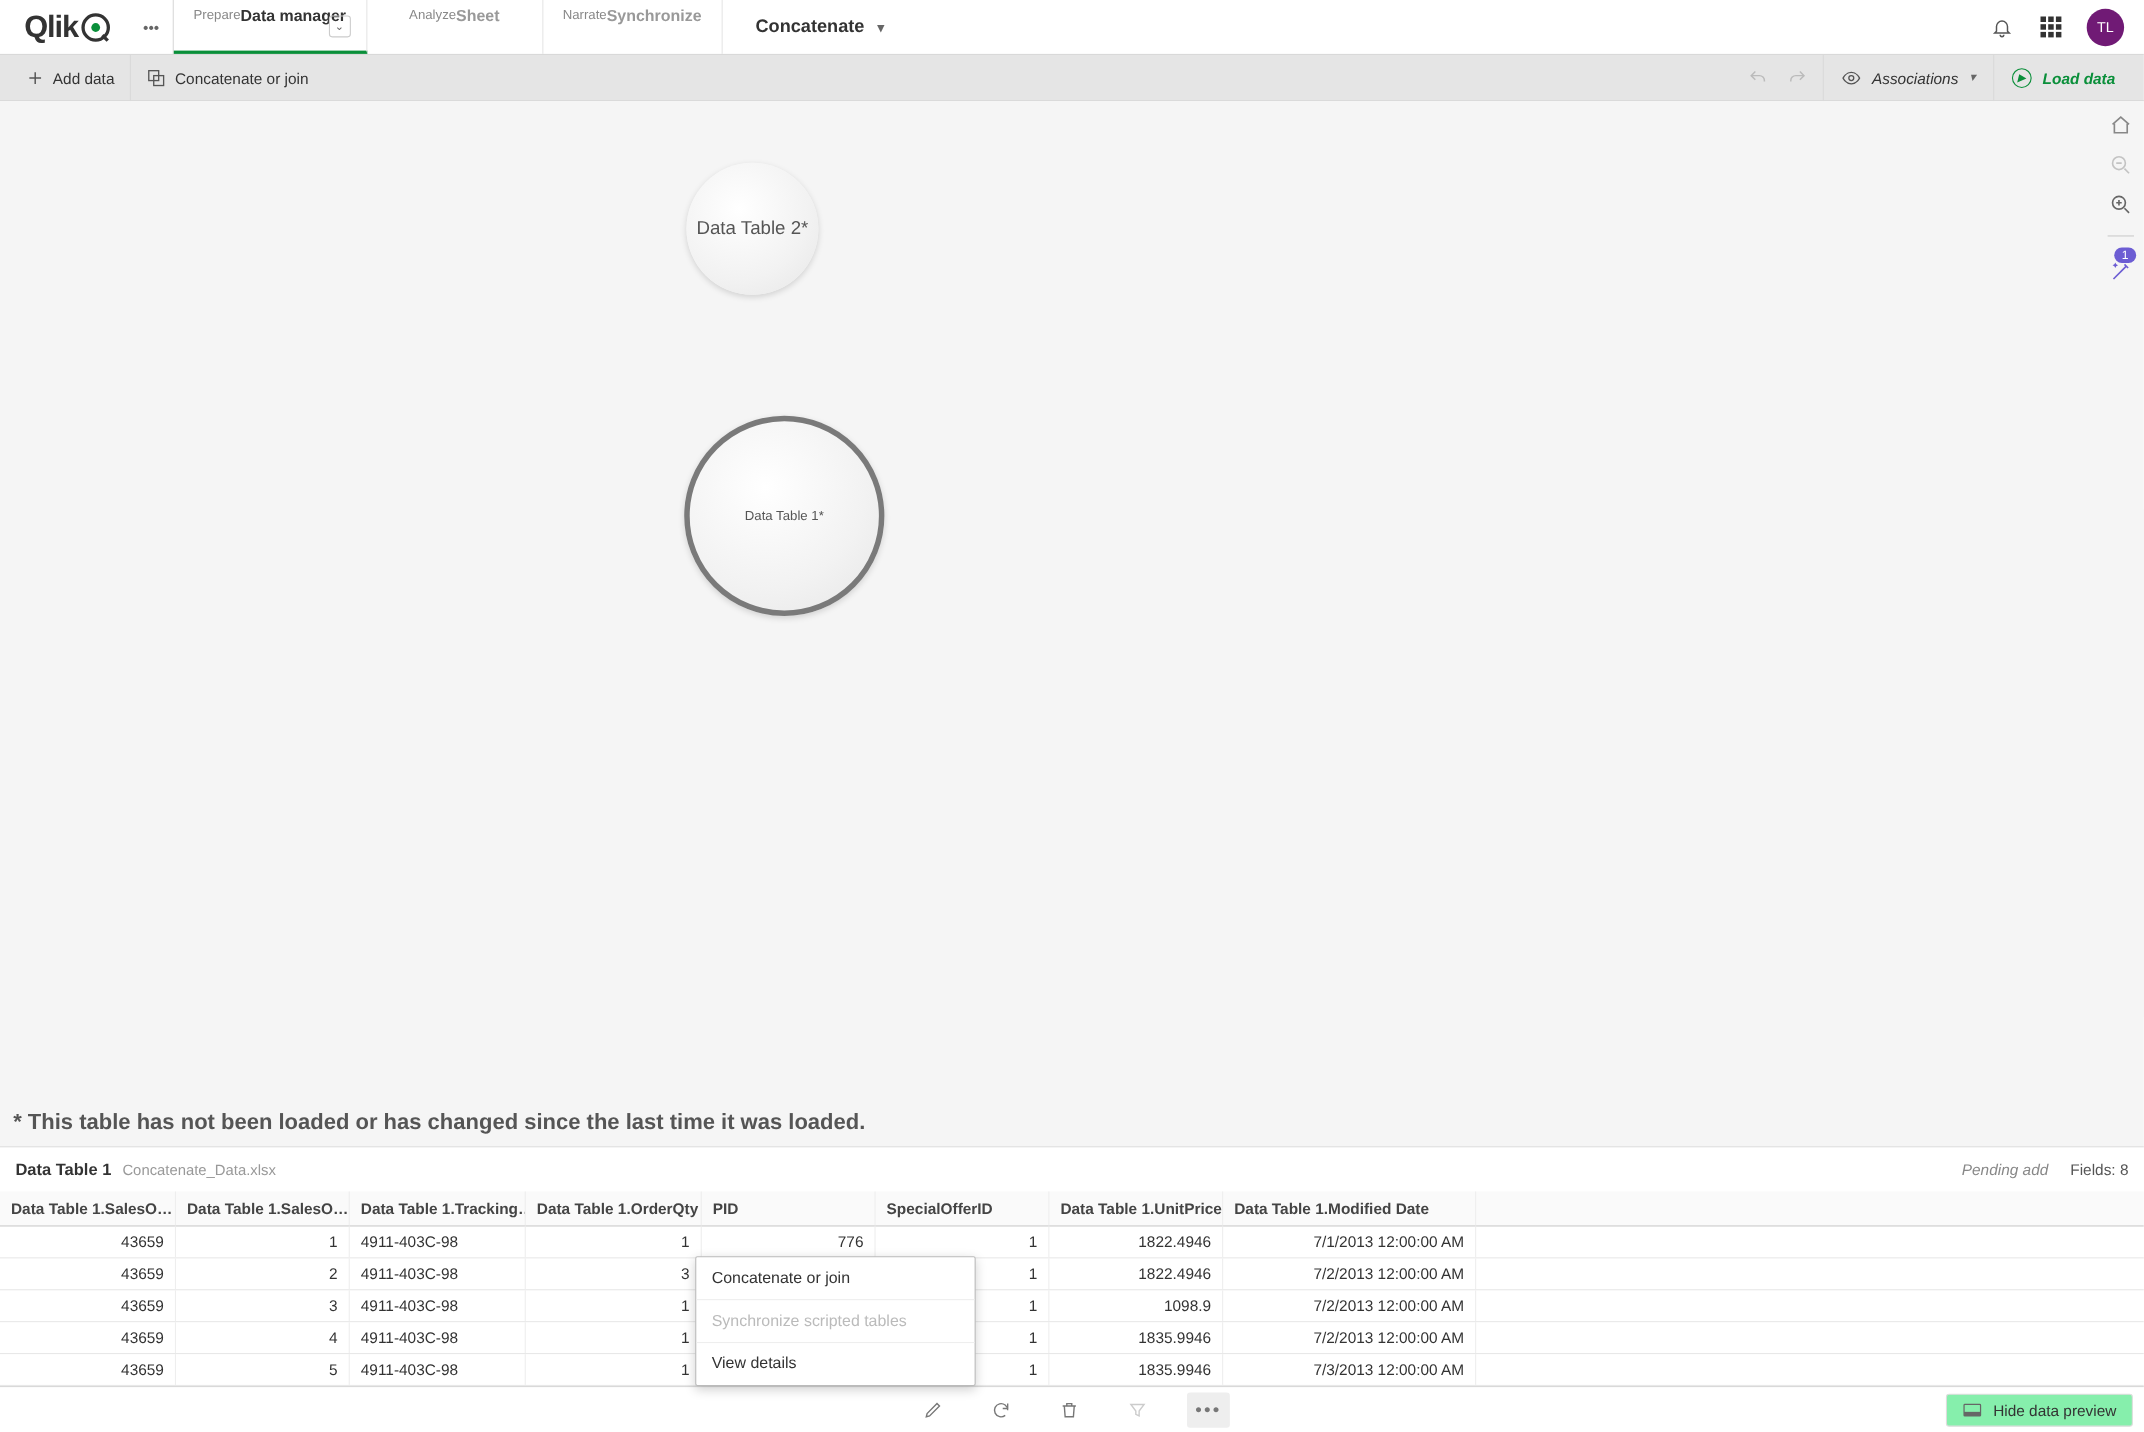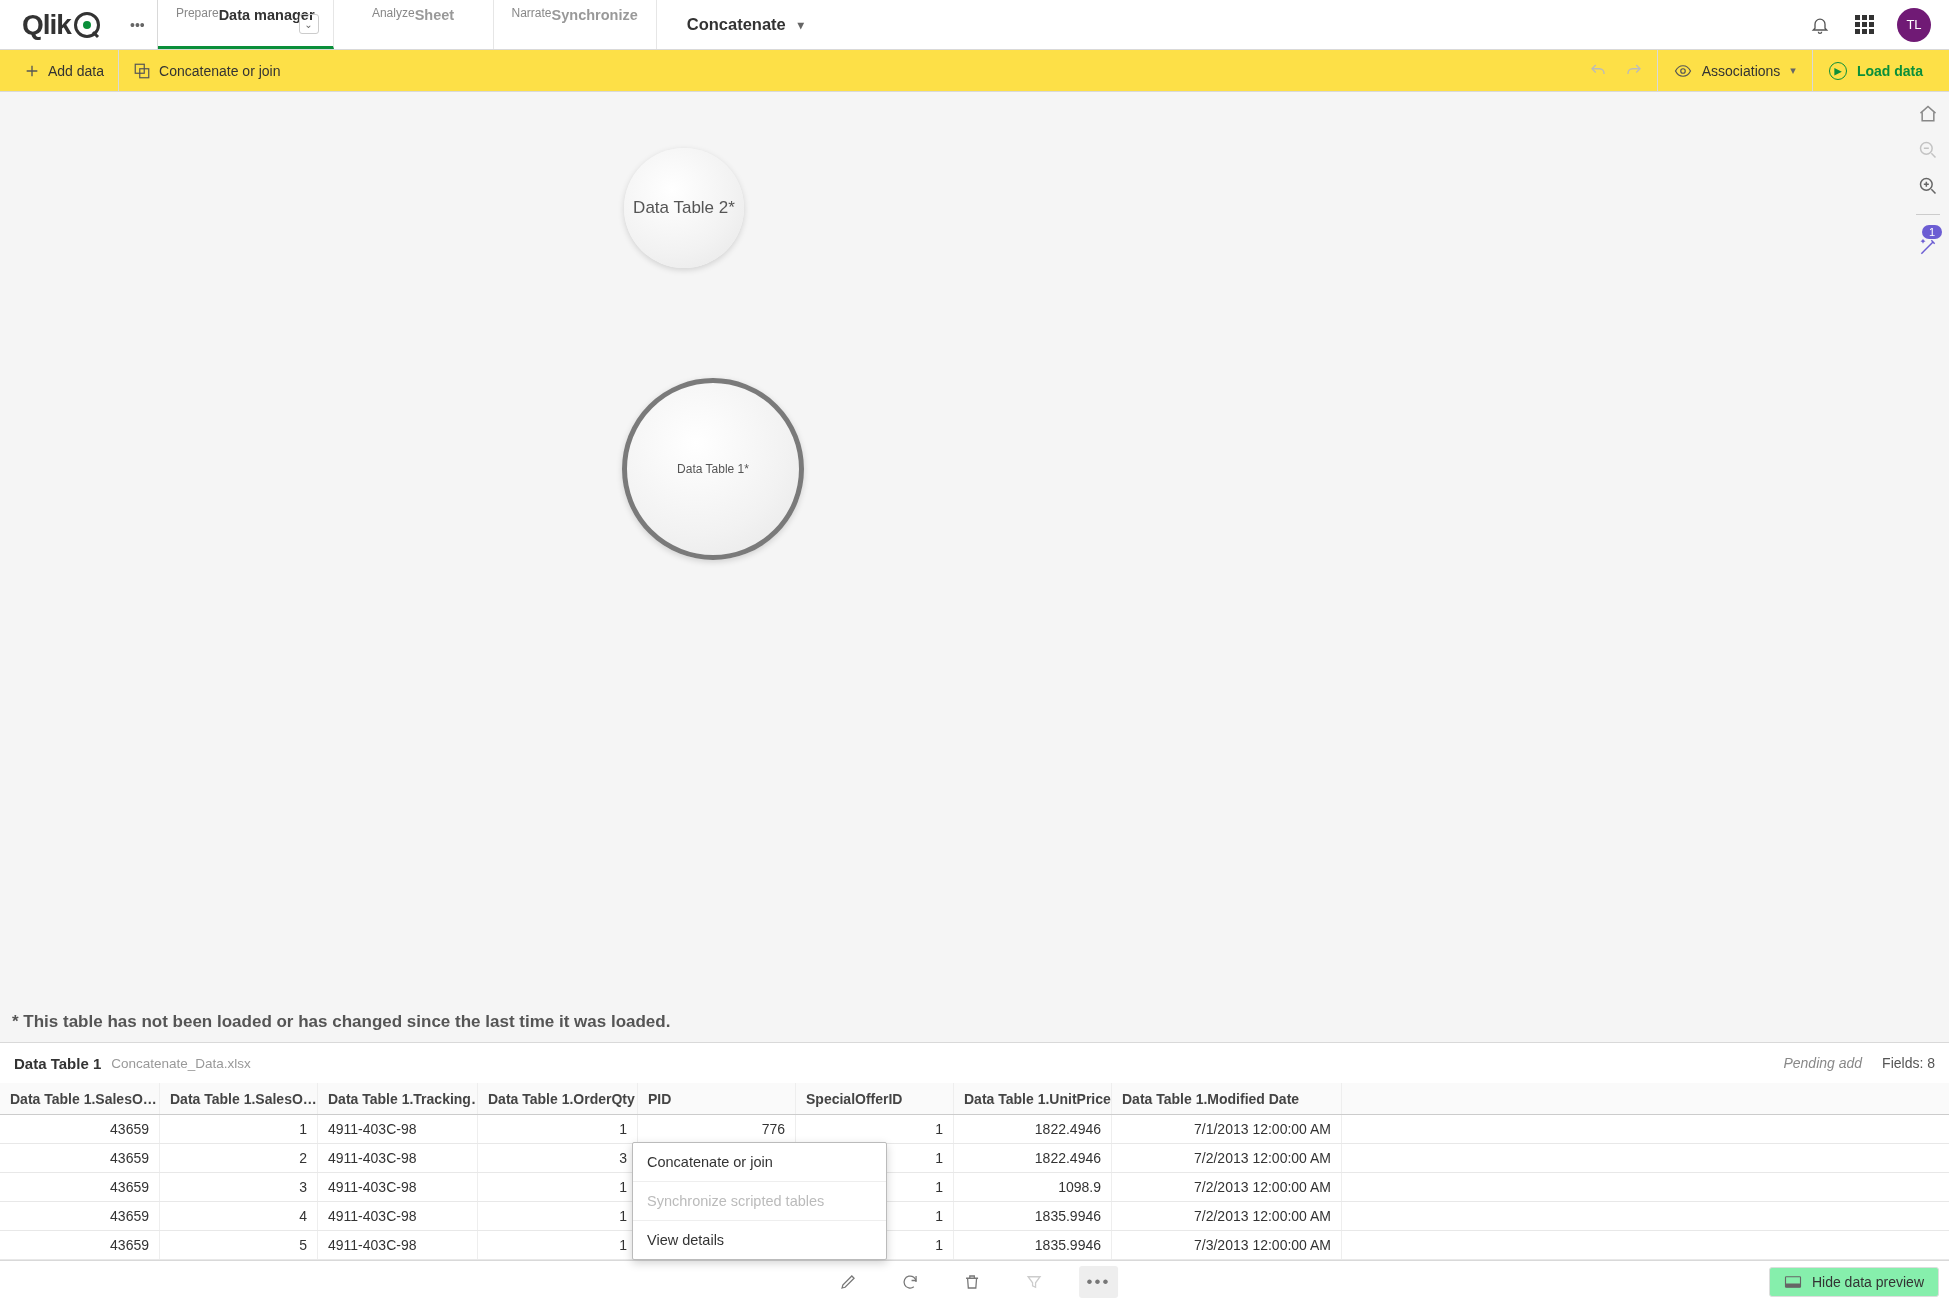--- a/index.html
+++ b/index.html
@@ -18,32 +18,32 @@
   .tab.inactive .tab-big { color:#999; font-weight:700; }
   .tab .caret { position:absolute; right:14px; top:14px; width:20px; height:20px; border:1px solid #ccc; border-radius:3px; display:flex; align-items:center; justify-content:center; font-size:10px; color:#666; }
   .app-title { flex:1; display:flex; align-items:center; padding-left:30px; font-size:16.5px; font-weight:600; color:#333; }
   .app-title .chev { margin-left:12px; font-size:12px; color:#666; }
   .top-right { display:flex; align-items:center; padding-right:18px; gap:22px; }
   .icon-btn { width:22px; height:22px; display:flex; align-items:center; justify-content:center; cursor:pointer; color:#555; }
   .grid-icon { display:grid; grid-template-columns:repeat(3,5px); grid-template-rows:repeat(3,5px); gap:2px; }
   .grid-icon span { background:#333; }
   .avatar { width:34px; height:34px; border-radius:50%; background:#701a75; color:#fff; display:flex; align-items:center; justify-content:center; font-size:13px; font-weight:500; }
   
-  .sub-bar { display:flex; align-items:center; height:42px; border-bottom:1px solid #d9d9d9; background:#fde047; padding:0 10px; }
+  .sub-bar { display:flex; align-items:center; height:42px; border-bottom:1px solid #d9d9d9; background:#e5e5e5; padding:0 10px; }
   .sub-left { display:flex; align-items:center; gap:0; }
   .sub-btn { display:flex; align-items:center; gap:8px; padding:0 14px; height:42px; cursor:pointer; color:#333; font-size:14px; }
   .sub-btn.sep { border-right:1px solid #d9d9d9; }
-  .sub-right { margin-left:auto; display:flex; align-items:center; gap:0; }
+  .sub-right { margin-left:auto; display:flex; align-items:center; gap:0;font-style:italic; }
   .undo-redo { display:flex; gap:18px; padding:0 14px; color:#bbb; }
   .view-dd { display:flex; align-items:center; gap:10px; padding:0 16px; border-left:1px solid #d9d9d9; height:42px; cursor:pointer; }
   .load-btn { display:flex; align-items:center; gap:10px; padding:0 16px; border-left:1px solid #d9d9d9; height:42px; cursor:pointer; color:#0a8f3a; font-weight:600; }
   .play-circle { width:18px; height:18px; border:1.5px solid #0a8f3a; border-radius:50%; display:flex; align-items:center; justify-content:center; font-size:9px; }
   
   .canvas-area { position:relative; height: calc(100% - 50px - 42px - 260px); background:#f5f5f5; }
-  .canvas-note { position:absolute; bottom:10px; left:12px; font-size:17px; font-weight:600; color:#555; }
+  .canvas-note { position:absolute; bottom:10px; left:12px; font-size:20px; font-weight:600; color:#555; }
   .bubble { position:absolute; border-radius:50%; background:radial-gradient(circle at 40% 35%, #fff 0%, #f2f2f2 60%, #e6e6e6 100%); box-shadow:0 2px 6px rgba(0,0,0,0.15); display:flex; align-items:center; justify-content:center; font-size:17px; color:#555; cursor:pointer; }
   .bubble.small { width:120px; height:120px; left:624px; top:56px;align-items:center; }
   .bubble.big { width:182px; height:182px; left:622px; top:286px; border:5px solid #7a7a7a; font-size:12px; }
   .right-tools { position:absolute; right:0; top:8px; width:42px; display:flex; flex-direction:column; align-items:center; gap:16px; padding-top:4px; }
   .rt-btn { color:#888; cursor:pointer; font-size:18px; }
   .rt-sep { width:24px; height:1px; background:#ccc; margin:2px 0;}
   .wand-wrap { position:relative; margin-top:4px; }
   .wand-badge { position:absolute; top:-12px; right:-4px; background:#6c5dd3; color:#fff; font-size:11px; border-radius:10px; padding:1px 7px; }
   
   .preview { height:260px; display:flex; flex-direction:column; border-top:1px solid #d9d9d9; background:#fff; }

